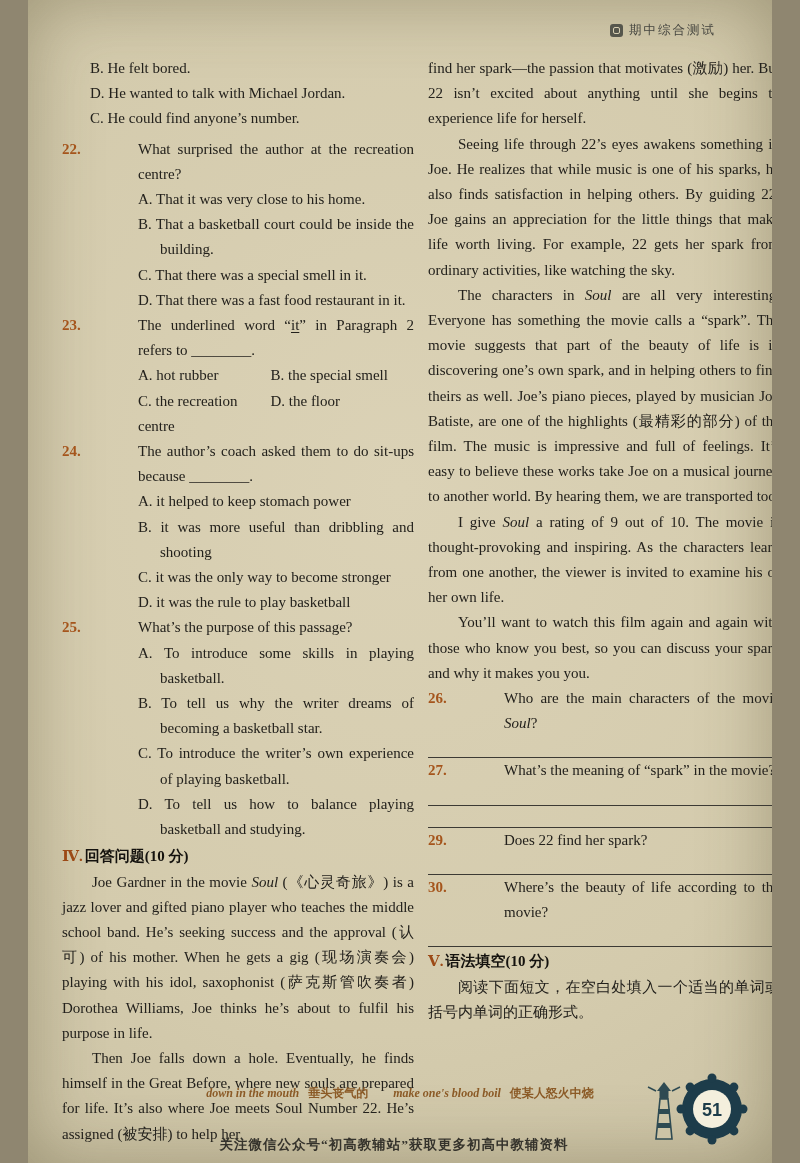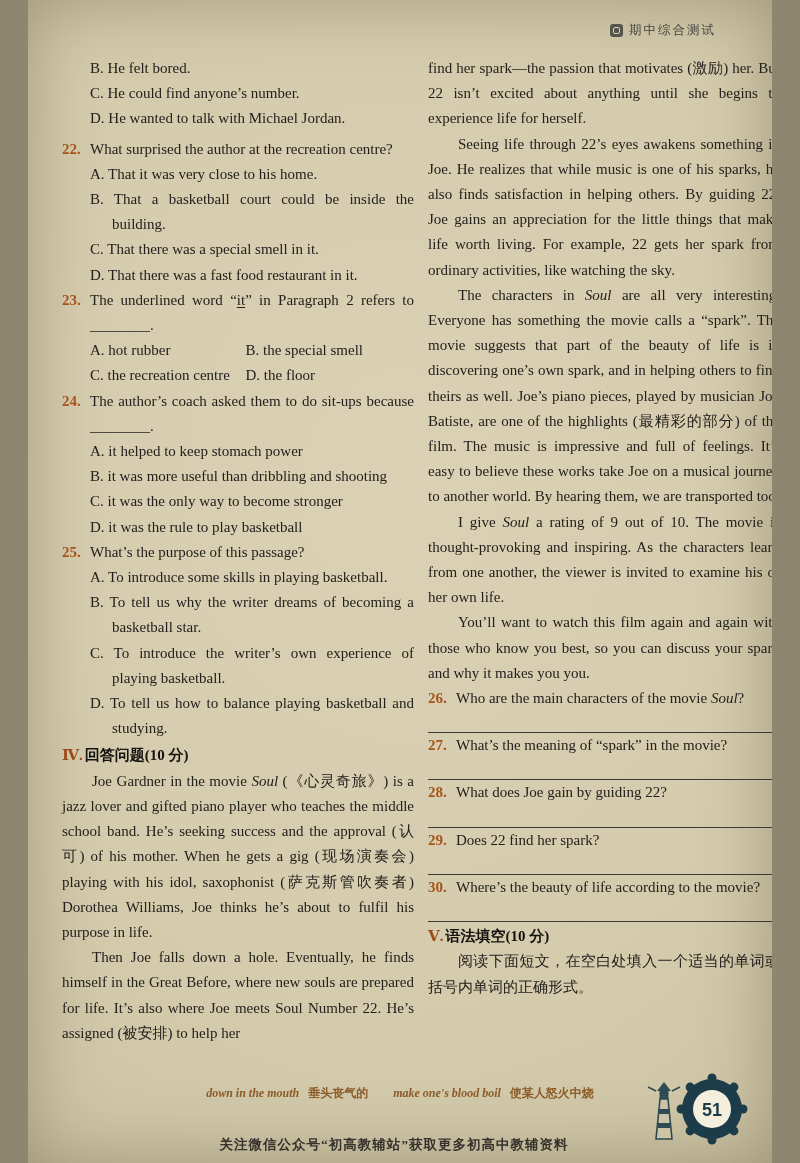--- a/index.html
+++ b/index.html
@@ -19,21 +19,21 @@
   .header-icon { width:13px; height:13px; background:#56564c; border-radius:3px; position:relative; flex:none; }
   .header-icon::after { content:""; position:absolute; inset:3px; border:1.5px solid #d8cfb3; border-radius:2px; }
   
   .columns { position:absolute; top:56px; left:34px; display:flex; gap:14px; }
   .col { width:352px; }
   .orphan { margin-left:28px; }
   .opt { padding-left:22px; text-indent:-22px; text-align:justify; }
   .q { display:flex; align-items:flex-start; }
   .q.mt { margin-top:5px; }
   .qnum { flex:none; width:28px; color:#a5551c; font-weight:bold; }
-  .qbody { flex:1; min-width:0; }
+  .qbody { flex:1; min-width:0;margin-left:48px; }
   .stem { text-align:justify; }
   .optrow { display:flex; }
   .optrow .cell-a { width:48%; flex:none; }
   .sec { font-weight:bold; margin-top:2px; }
   .secnum { color:#9c4a16; margin-right:2px; }
   .sectitle { color:#14120e; }
   .para { text-indent:2em; text-align:justify; }
   .blank { height:22px; border-bottom:1.4px solid #3c3a34; }
   u { text-underline-offset:2px; }
   
@@ -54,22 +54,22 @@
   <div class="header">
     <span class="header-icon"></span>
     <span>期中综合测试</span>
   </div>
 
   <div class="columns">
 
     <div class="col">
       <div class="orphan">
         <div class="opt">B. He felt bored.</div>
+        <div class="opt">D. He wanted to talk with Michael Jordan.</div>
         <div class="opt">C. He could find anyone’s number.</div>
-        <div class="opt">D. He wanted to talk with Michael Jordan.</div>
       </div>
 
       <div class="q mt">
         <span class="qnum">22.</span>
         <div class="qbody">
           <div class="stem">What surprised the author at the recreation centre?</div>
           <div class="opt">A. That it was very close to his home.</div>
           <div class="opt">B. That a basketball court could be inside the building.</div>
           <div class="opt">C. That there was a special smell in it.</div>
           <div class="opt">D. That there was a fast food restaurant in it.</div>
@@ -133,24 +133,20 @@
         <div class="qbody stem">Who are the main characters of the movie <i>Soul</i>?</div>
       </div>
       <div class="blank"></div>
 
       <div class="q">
         <span class="qnum">27.</span>
         <div class="qbody stem">What’s the meaning of “spark” in the movie?</div>
       </div>
       <div class="blank"></div>
 
-      <div class="q">
-        <span class="qnum">28.</span>
-        <div class="qbody stem">What does Joe gain by guiding 22?</div>
-      </div>
       <div class="blank"></div>
 
       <div class="q">
         <span class="qnum">29.</span>
         <div class="qbody stem">Does 22 find her spark?</div>
       </div>
       <div class="blank"></div>
 
       <div class="q">
         <span class="qnum">30.</span>

